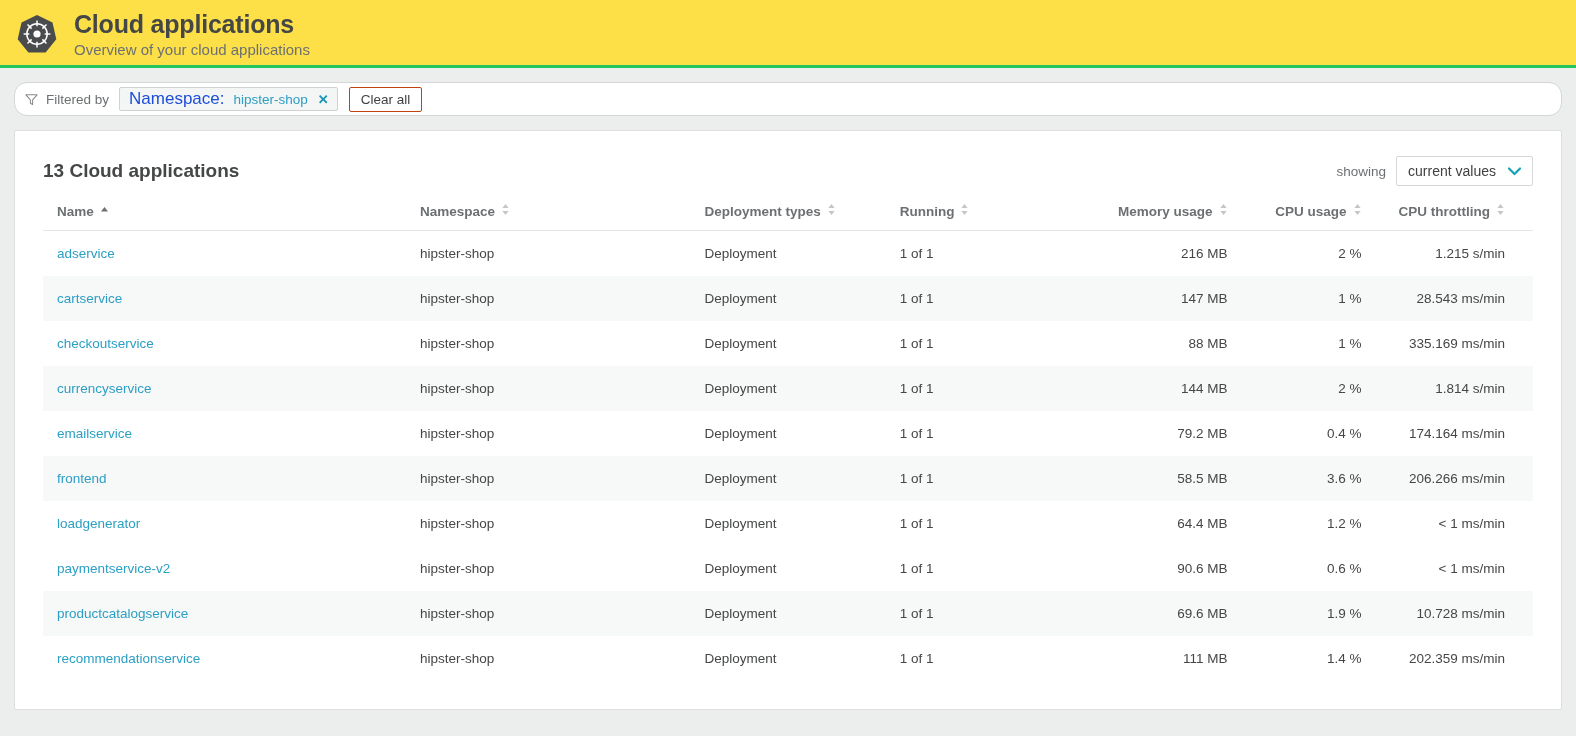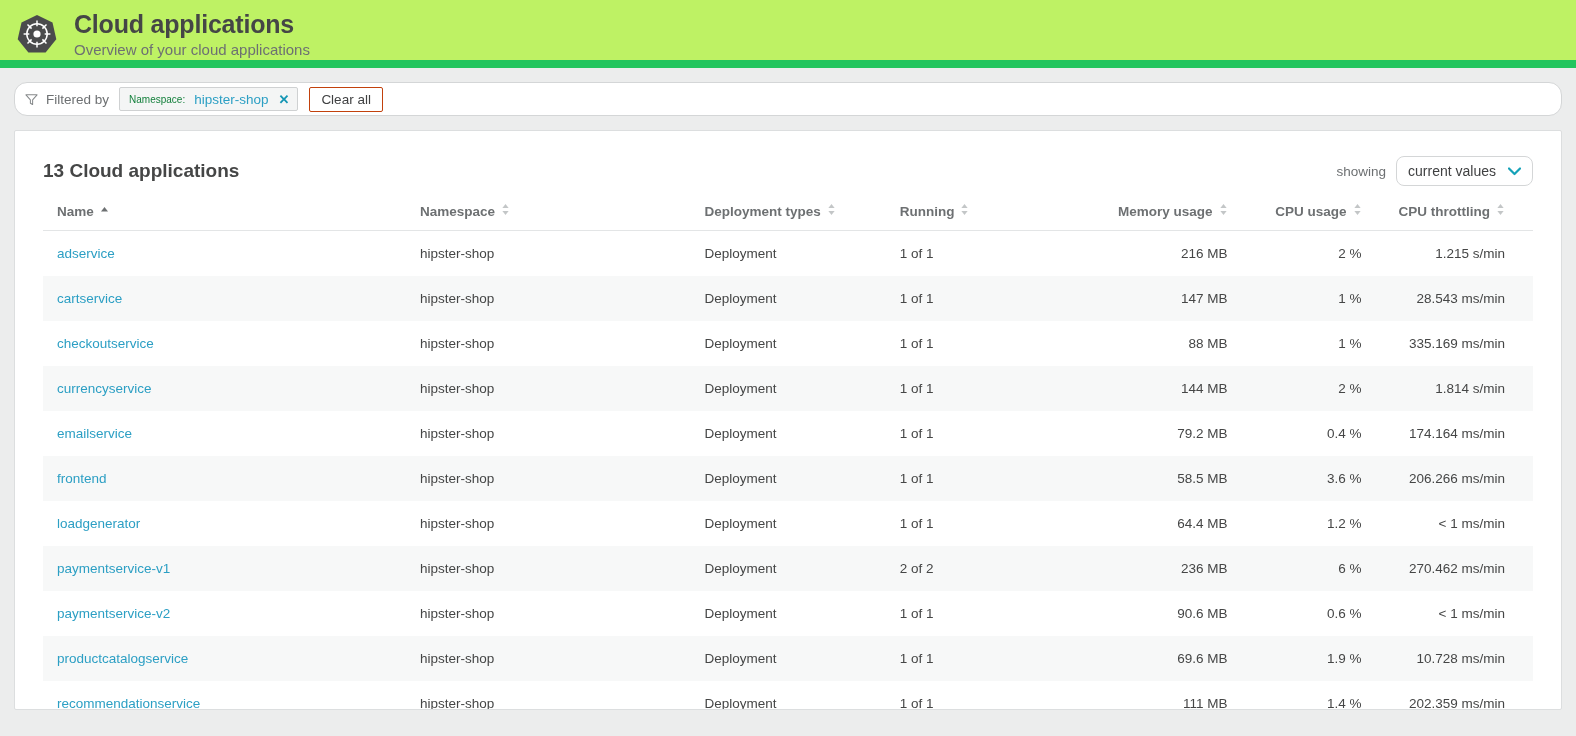--- a/index.html
+++ b/index.html
@@ -6,24 +6,24 @@
   html, body {
     margin: 0; padding: 0;
     width: 1576px; height: 736px;
     background: #eceded;
     font-family: "Liberation Sans", sans-serif;
     overflow: hidden;
   }
 
   
   .page-header {
-    background: #bef264;
+    background: #fde047;
     height: 68px;
     padding: 8px 0 0 14px;
-    border-bottom: 8px solid #22c55e;
+    border-bottom: 3px solid #22c55e;
     display: flex;
     align-items: flex-start;
   }
   .logo-wrap {
     width: 46px; height: 46px;
     margin-top: 4px;
     flex: 0 0 46px;
     display: flex; align-items: center; justify-content: center;
   }
   .title-block { margin-left: 14px; padding-top: 1px; }
@@ -64,21 +64,21 @@
   .filter-chip {
     display: flex;
     align-items: center;
     border: 1px solid #cfd1d2;
     background: #f4f5f5;
     border-radius: 2px;
     height: 24px;
     padding: 0 7px 0 9px;
     gap: 9px;
   }
-  .chip-key { font-size: 10px; color: #15803d; text-align: center; }
+  .chip-key { font-size: 17px; color: #1d4ed8; text-align: center; }
   .chip-val { font-size: 13.5px; color: #2c9fc4; }
   .chip-close {
     font-size: 13px;
     font-weight: bold;
     color: #1496b4;
     line-height: 1;
     cursor: pointer;
     padding: 0 1px;
   }
   .clear-all-btn {
@@ -112,21 +112,21 @@
   }
   .card-heading {
     font-size: 19px;
     font-weight: bold;
     color: #454646;
   }
   .showing-wrap { display: flex; align-items: center; gap: 10px; }
   .showing-label { font-size: 13.5px; color: #6d7072; }
   .showing-select {
     border: 1px solid #d4d6d7;
-    border-radius: 8px;
+    border-radius: 2px;
     height: 30px;
     display: flex;
     align-items: center;
     padding: 0 11px;
     gap: 12px;
     background: #fff;
     cursor: pointer;
   }
   .showing-value { font-size: 14px; color: #404142; }
   .chev { display: block; }
@@ -376,29 +376,20 @@
           </tr>
           <tr>
             <td class="l name-cell"><a class="app-link">loadgenerator</a></td>
             <td class="l">hipster-shop</td>
             <td class="l">Deployment</td>
             <td class="l">1 of 1</td>
             <td class="r">64.4 MB</td>
             <td class="r">1.2 %</td>
             <td class="r pad-r" style="padding-right: 28px;">&lt; 1 ms/min</td>
           </tr>
-          <tr class="alt">
-            <td class="l name-cell"><a class="app-link">paymentservice-v1</a></td>
-            <td class="l">hipster-shop</td>
-            <td class="l">Deployment</td>
-            <td class="l">2 of 2</td>
-            <td class="r">236 MB</td>
-            <td class="r">6 %</td>
-            <td class="r pad-r" style="padding-right: 28px;">270.462 ms/min</td>
-          </tr>
           <tr>
             <td class="l name-cell"><a class="app-link">paymentservice-v2</a></td>
             <td class="l">hipster-shop</td>
             <td class="l">Deployment</td>
             <td class="l">1 of 1</td>
             <td class="r">90.6 MB</td>
             <td class="r">0.6 %</td>
             <td class="r pad-r" style="padding-right: 28px;">&lt; 1 ms/min</td>
           </tr>
           <tr class="alt">

